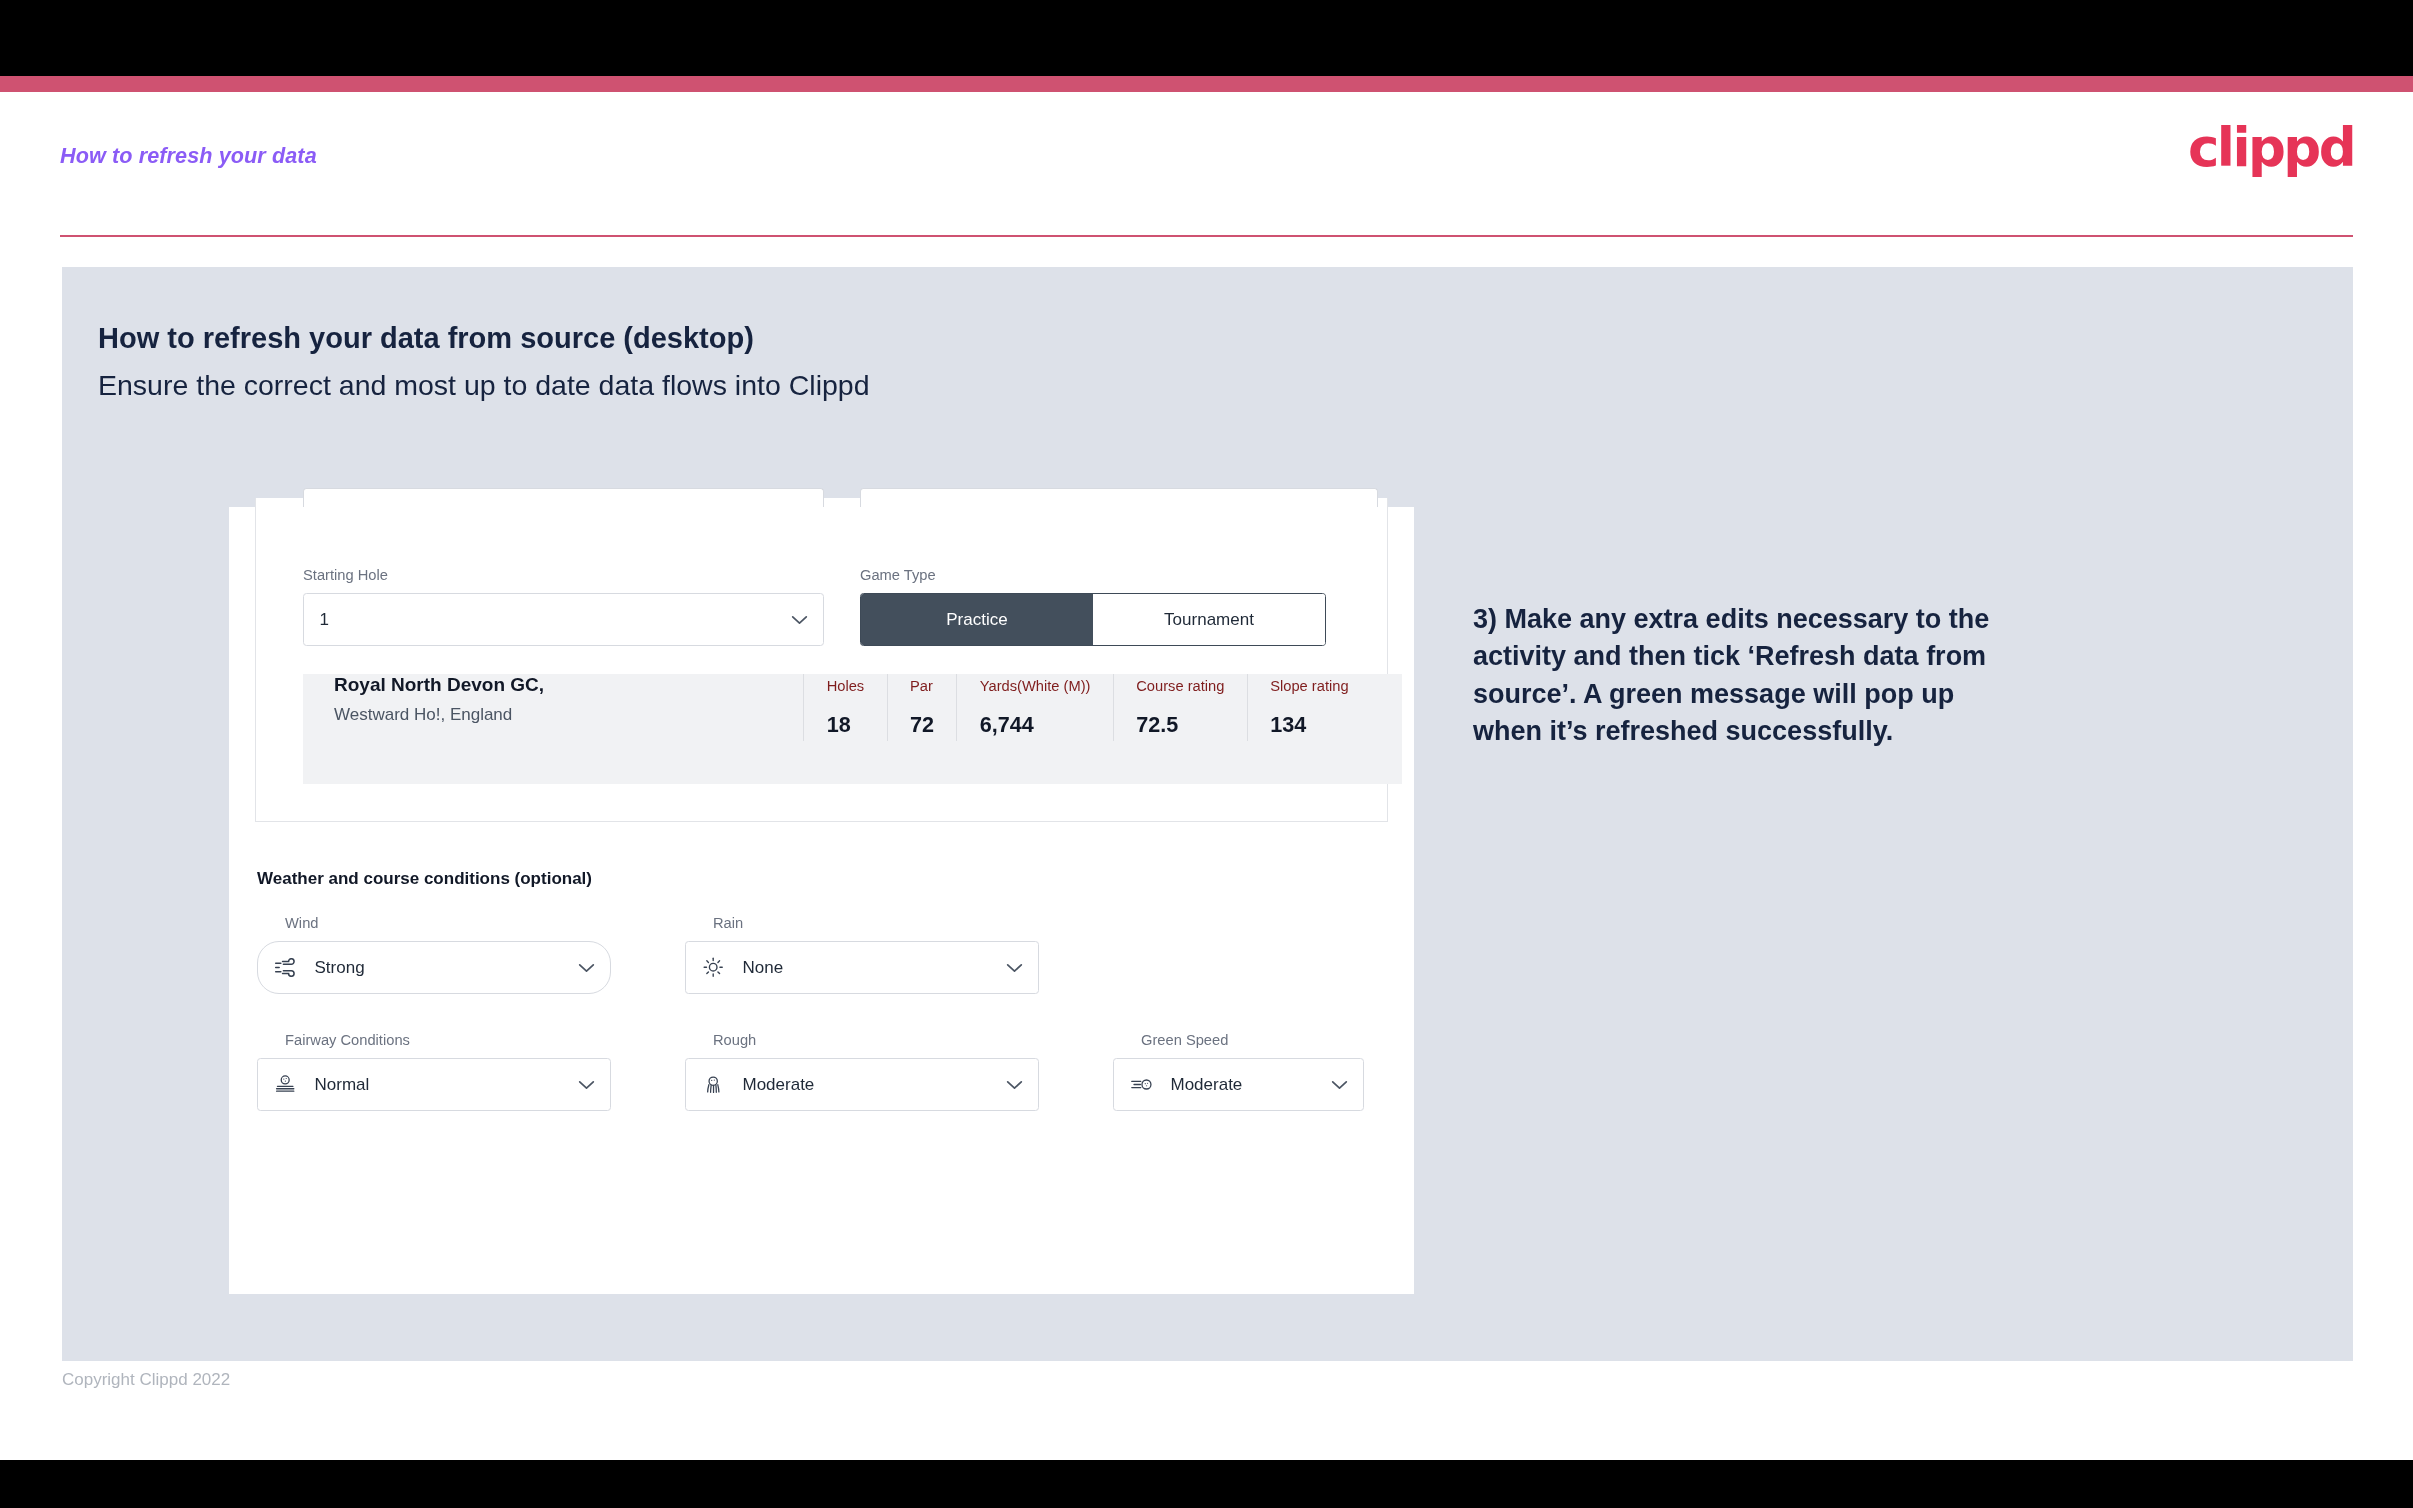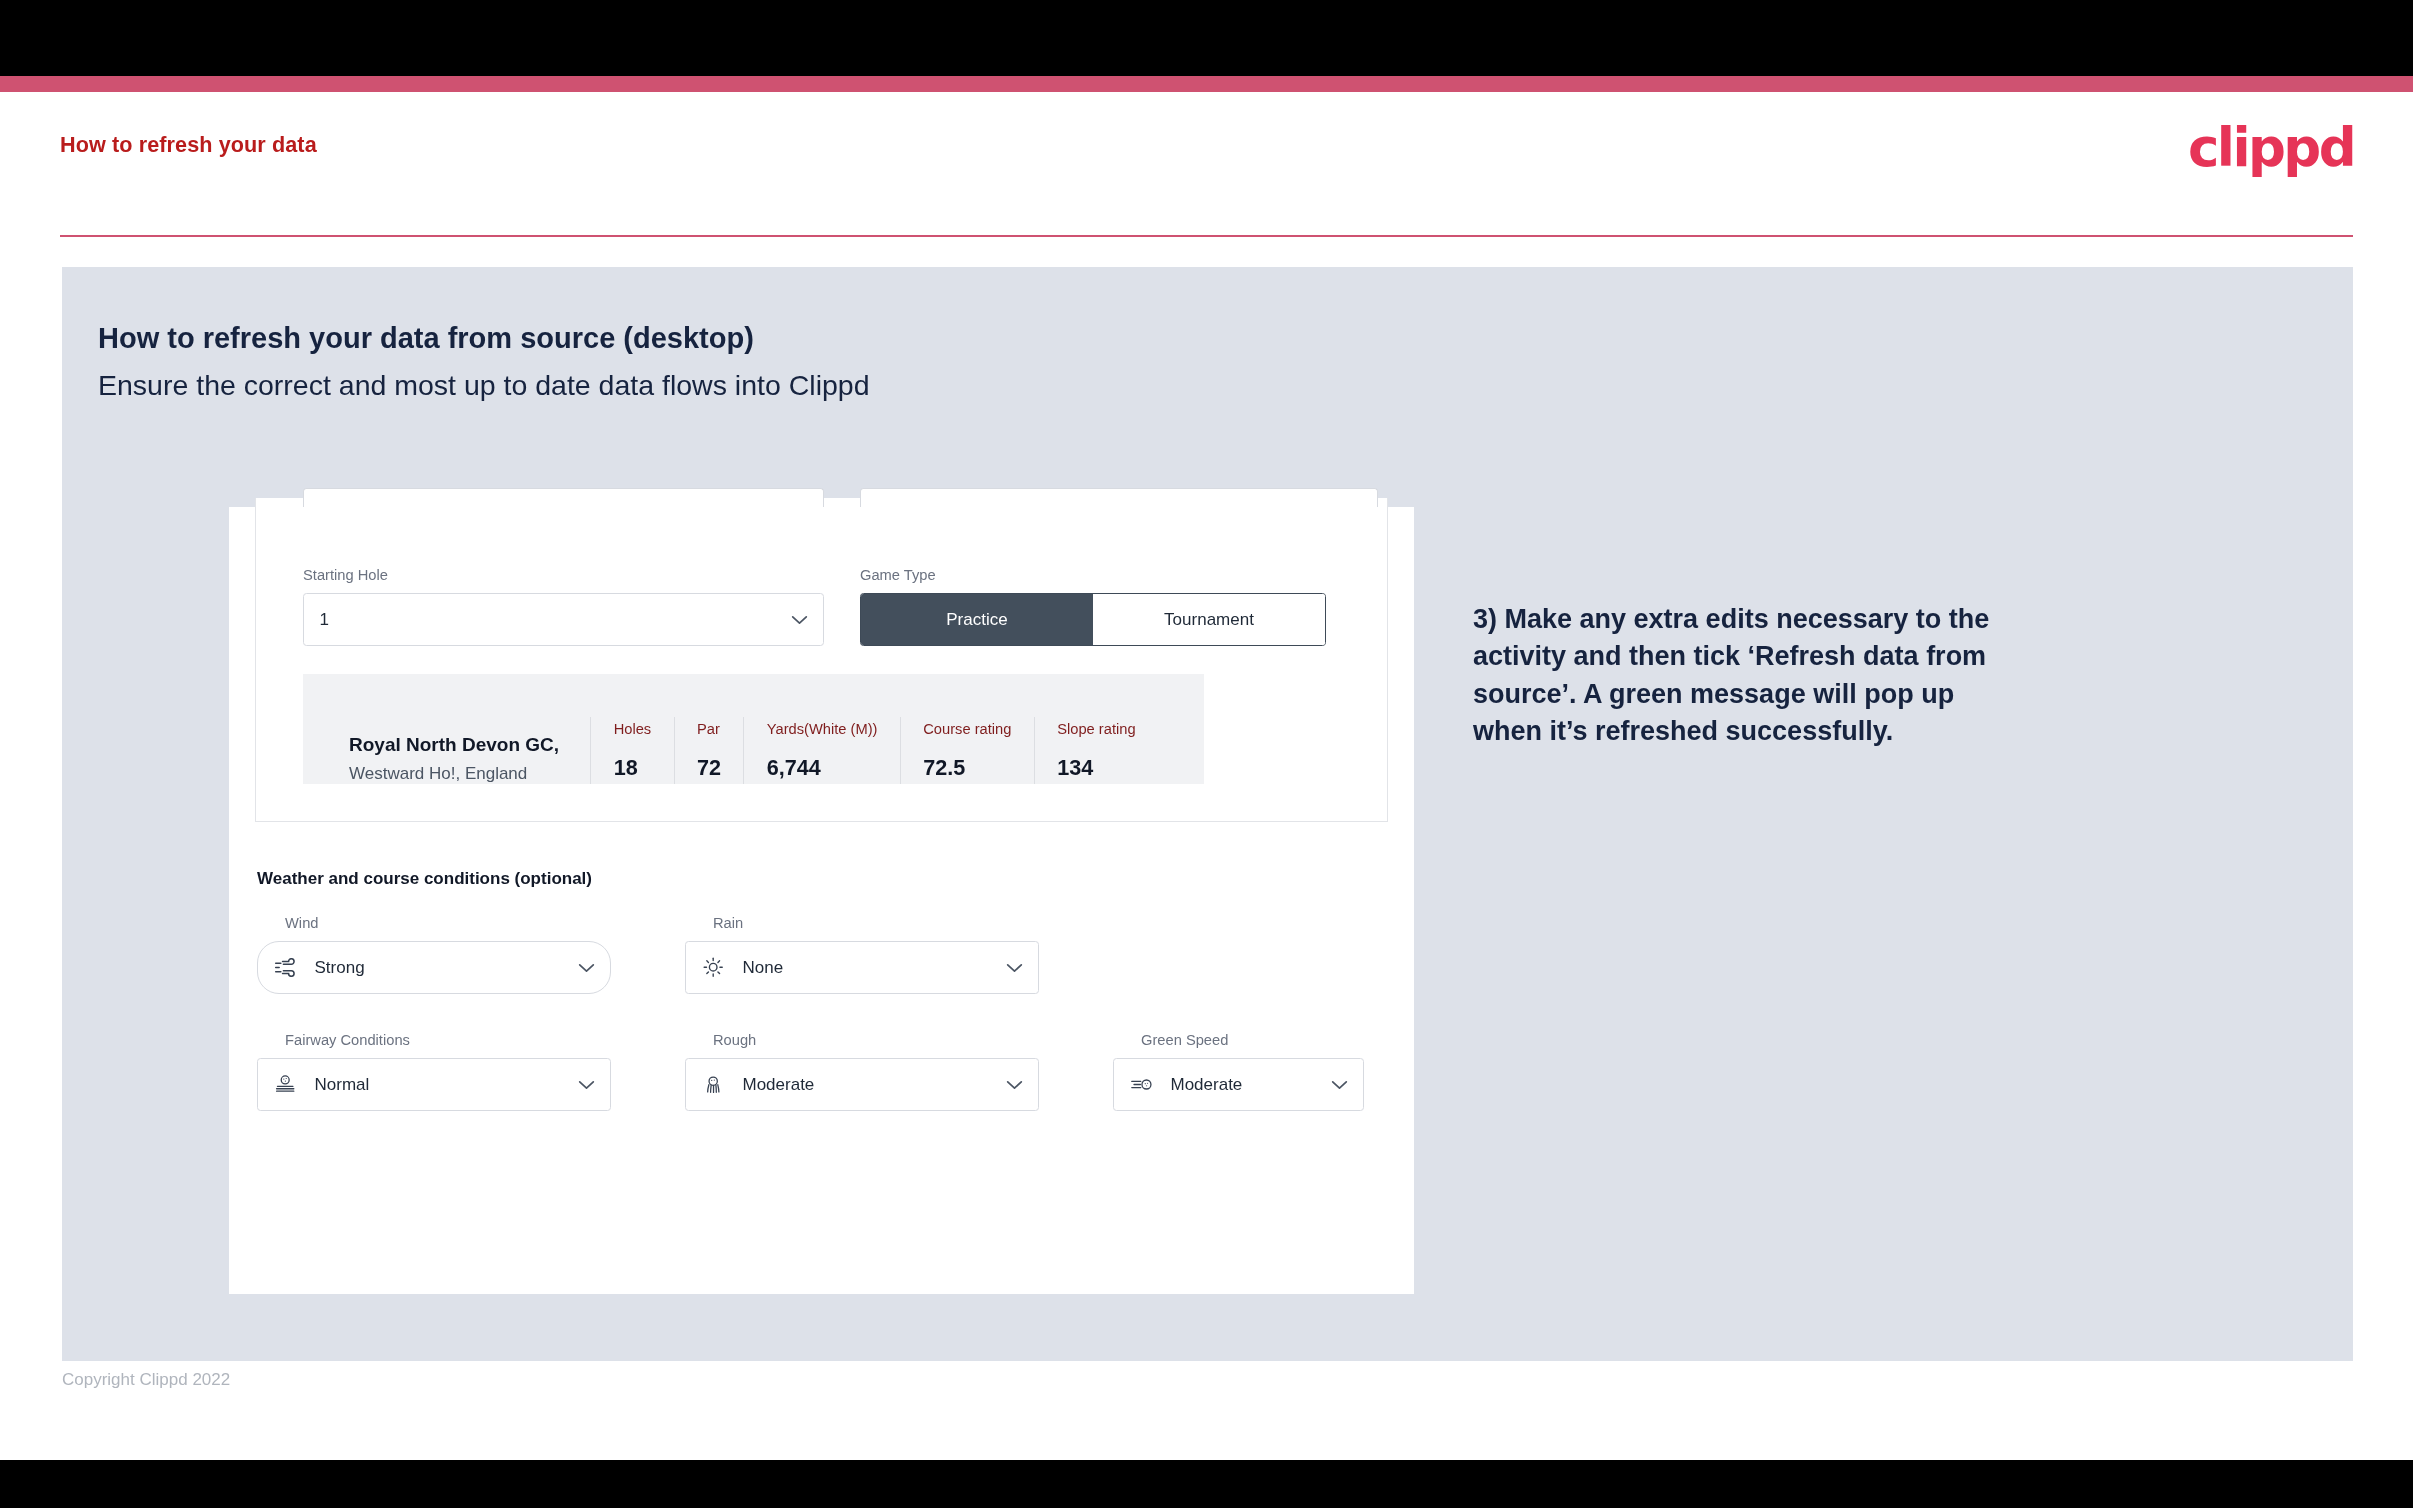--- a/index.html
+++ b/index.html
@@ -10,22 +10,22 @@
     overflow: hidden;
   }
   .slide { position: relative; width: 2413px; height: 1508px; background: #fff; }
 
   
   .topbar-black { position: absolute; left: 0; top: 0; width: 2413px; height: 76px; background: #000; }
   .topbar-pink  { position: absolute; left: 0; top: 76px; width: 2413px; height: 15.5px; background: #cf5271; }
 
   
   .hdr-title {
-    position: absolute; left: 60px; top: 132px;
-    font-size: 21.6px; font-weight: bold; color: #b91c1c; letter-spacing: 0.1px;
+    position: absolute; left: 60px; top: 143px;
+    font-size: 21.6px; font-weight: bold; color: #8b5cf6; letter-spacing: 0.1px; font-style: italic;
   }
   .logo {
     position: absolute; right: 59px; top: 121px;
     font-size: 53px; font-weight: bold; color: #e63457;
     letter-spacing: -2.6px; line-height: 1;
     font-family: "DejaVu Sans", sans-serif;
   }
   .hdr-rule { position: absolute; left: 60px; top: 235px; width: 2293px; height: 1.7px; background: #cf5271; }
 
   
@@ -85,22 +85,22 @@
   }
   .toggle div {
     flex: 1; display: flex; align-items: center; justify-content: center;
     font-size: 17px;
   }
   .toggle .on  { background: #434f5c; color: #fff; }
   .toggle .off { background: #fff; color: #1f2937; }
 
   
   .course {
-    position: absolute; left: 47px; top: 176px; width: 901px; height: 110px;
-    background: #f1f2f4; display: flex; align-items: flex-end; padding: 0 46px;
+    position: absolute; left: 47px; top: 176px; width: 1099px; height: 110px;
+    background: #f1f2f4; display: flex; align-items: flex-start; padding: 0 31px;
   }
   .course-name { font-size: 19px; font-weight: bold; color: #111827; }
   .course-loc  { font-size: 17px; color: #4b5563; margin-top: 8.6px; }
   .stats { margin-left: auto; display: flex; height: 67px; }
   .stat {
     padding: 0 22.4px; border-left: 0.9px solid #dcdee2;
     display: flex; flex-direction: column; justify-content: center; align-items: flex-start;
   }
   .stat .sl { font-size: 14.7px; color: #7f1d1d; }
   .stat .sv { font-size: 21.6px; font-weight: bold; color: #111827; margin-top: 18px; }

